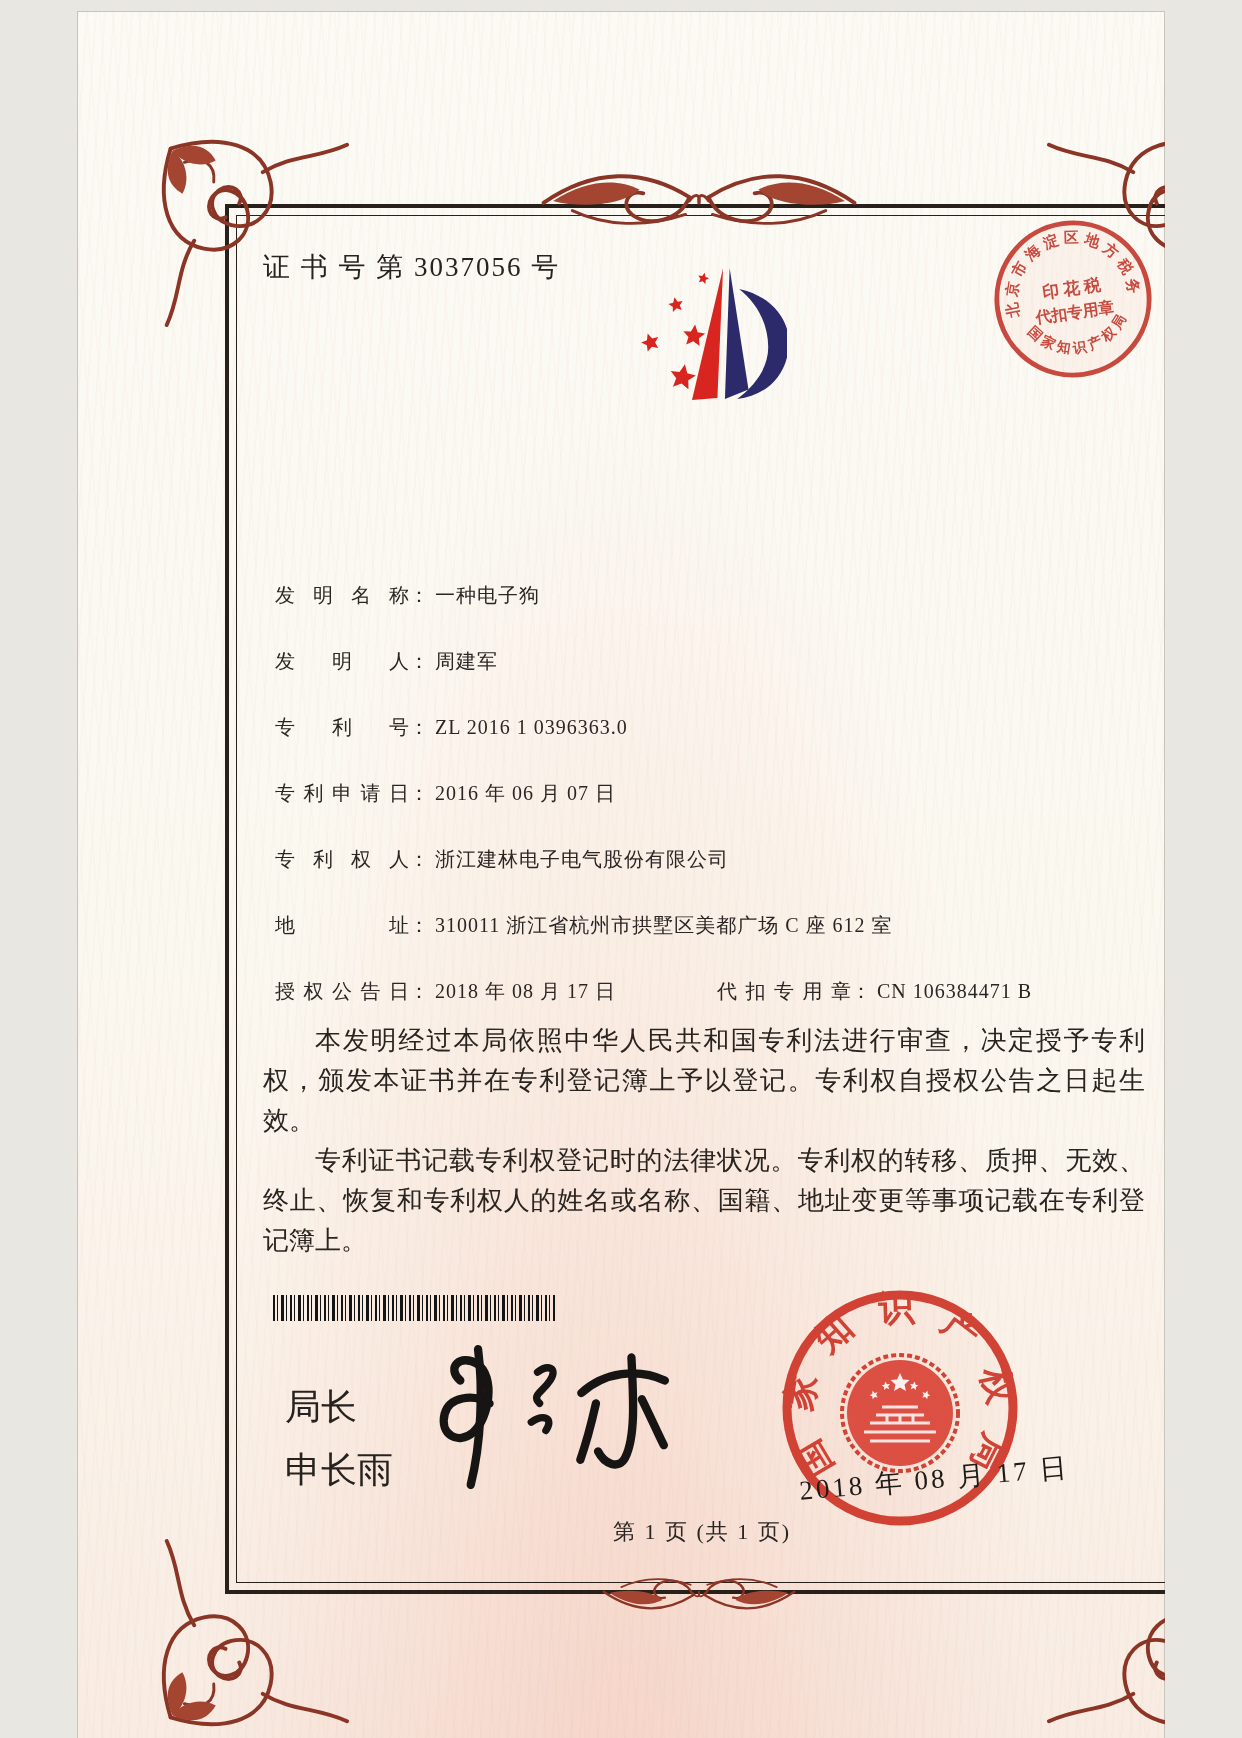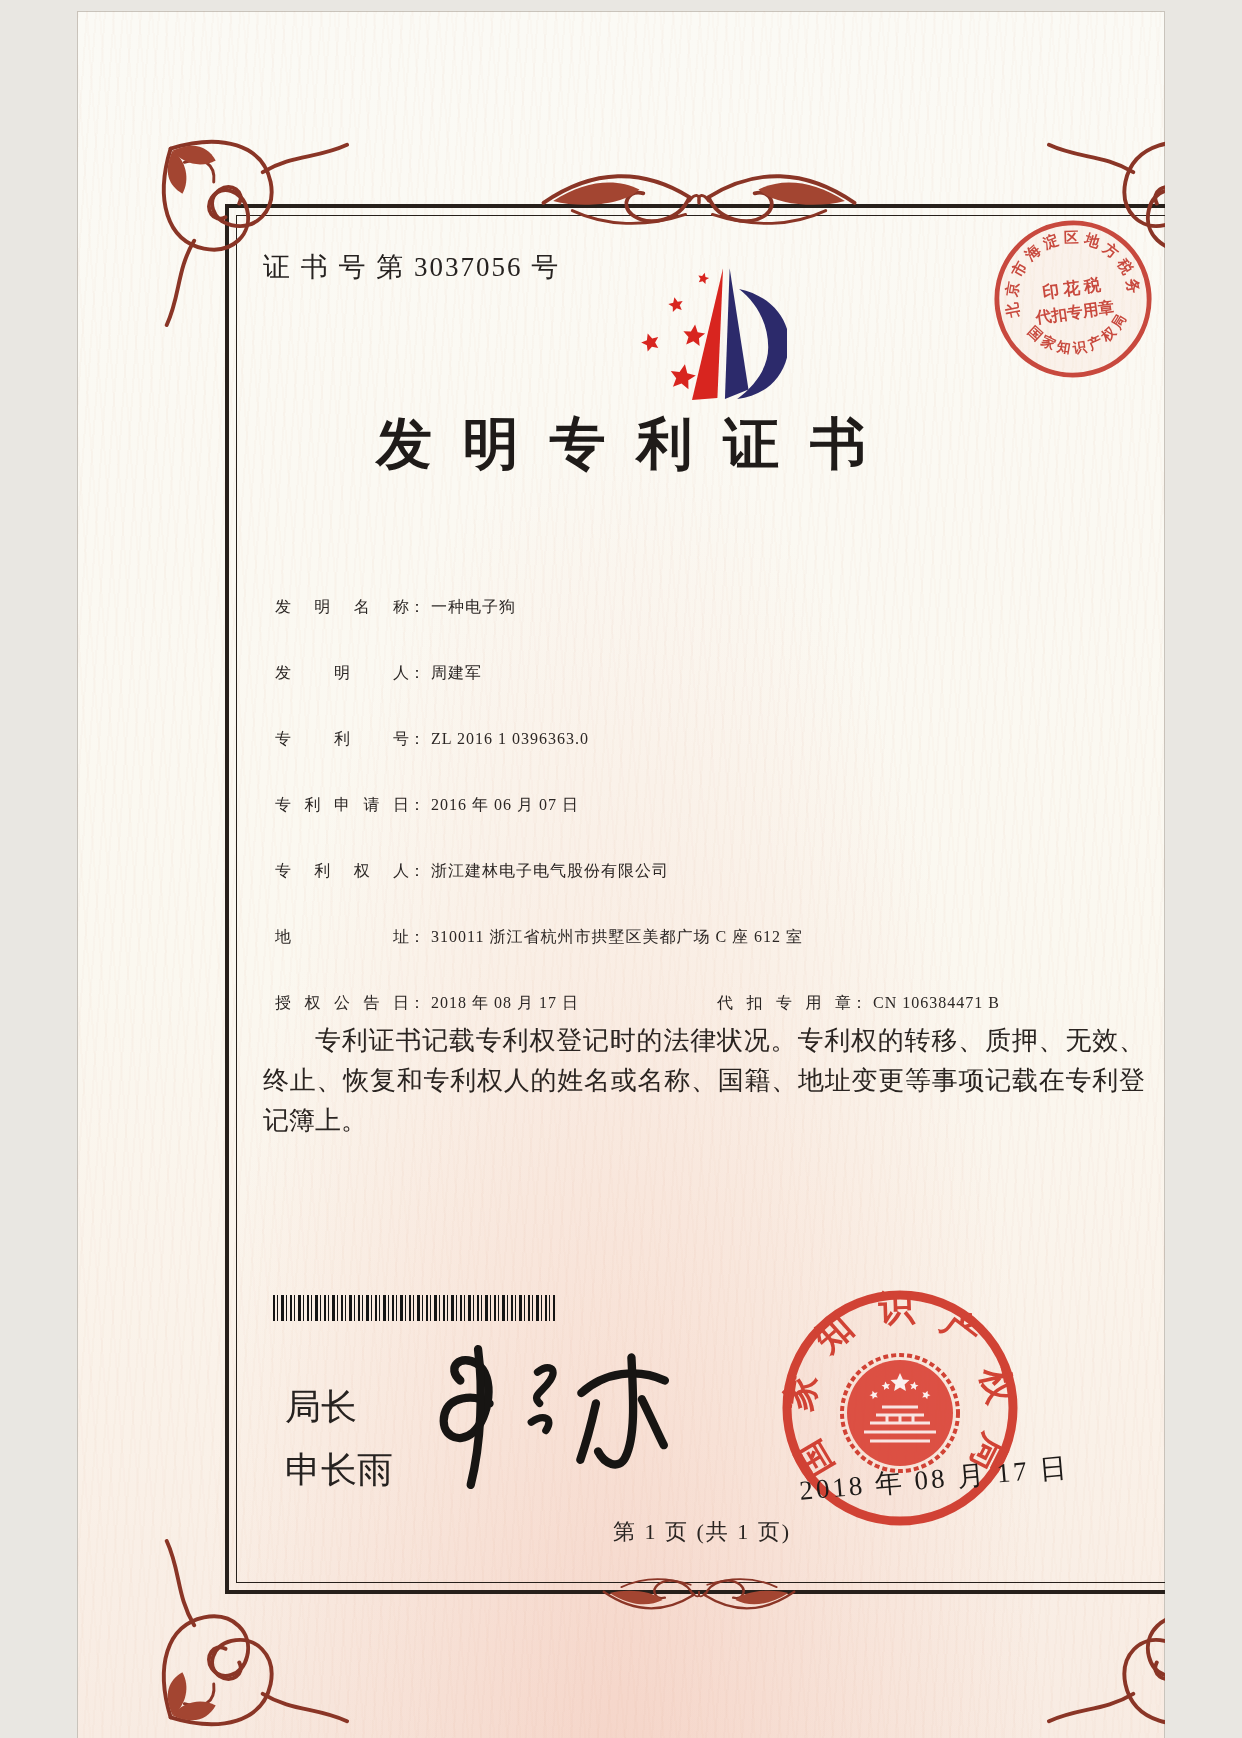--- a/index.html
+++ b/index.html
@@ -32,21 +32,21 @@
 
   .cert-no{position:absolute;left:186px;top:238px;font-size:27px;letter-spacing:2px;color:#262220;}
 
   .tax-seal{position:absolute;left:912px;top:204px;width:168px;height:168px;transform:rotate(-8deg);opacity:.92;}
 
   .logo{position:absolute;left:520px;top:244px;width:190px;height:160px;}
 
   .doc-title{position:absolute;left:0;top:396px;width:100%;text-align:center;
     font-size:56px;font-weight:600;letter-spacing:.55em;text-indent:.55em;color:#1f1b19;}
 
-  .fields{position:absolute;left:198px;top:580px;width:880px;font-size:16px;}
+  .fields{position:absolute;left:198px;top:568px;width:880px;font-size:20px;}
   .field-row{position:relative;height:32px;line-height:32px;margin-bottom:34px;white-space:nowrap;}
   .flabel{display:inline-block;width:134px;text-align:justify;text-align-last:justify;vertical-align:bottom;}
   .fcolon{display:inline-block;margin-right:6px;}
   .fvalue{letter-spacing:1px;}
   .pair2{position:absolute;left:442px;top:0;}
 
   .body-text{position:absolute;left:186px;top:1010px;width:882px;font-size:26px;line-height:40px;
     text-align:justify;color:#2a2421;}
   .body-text p{margin:0;text-indent:2em;font-family:"Liberation Serif","DejaVu Serif",serif;}
 
@@ -157,21 +157,20 @@
       <use href="#star" transform="translate(83,53) scale(0.82) rotate(-12)"></use>
       <use href="#star" transform="translate(102,86) scale(1.22) rotate(6)"></use>
       <use href="#star" transform="translate(56,93) scale(1.0) rotate(-18)"></use>
       <use href="#star" transform="translate(90,130) scale(1.42) rotate(10)"></use>
     </g>
     <polygon points="133,14 100,154 127,152" fill="#d8251f"></polygon>
     <polygon points="140,14 135,153 160,143" fill="#2c2a6b"></polygon>
     <path d="M150,36 C188,44 208,74 202,104 C197,132 176,150 148,153 C168,138 181,119 181,98 C181,71 167,49 150,36 Z" fill="#2c2a6b"></path>
   </svg>
 
-  <div class="doc-title">发明专利证书</div>
 
   <div class="fields">
     <div class="field-row">
       <span class="flabel">发明名称</span><span class="fcolon">：</span><span class="fvalue">一种电子狗</span>
     </div>
     <div class="field-row">
       <span class="flabel">发明人</span><span class="fcolon">：</span><span class="fvalue">周建军</span>
     </div>
     <div class="field-row">
       <span class="flabel">专利号</span><span class="fcolon">：</span><span class="fvalue">ZL 2016 1 0396363.0</span>
@@ -187,20 +186,21 @@
     </div>
     <div class="field-row">
       <span class="flabel">授权公告日</span><span class="fcolon">：</span><span class="fvalue">2018 年 08 月 17 日</span>
       <span class="pair2">
         <span class="flabel">代扣专用章</span><span class="fcolon">：</span><span class="fvalue">CN 106384471 B</span>
       </span>
     </div>
   </div>
 
   <div class="body-text">
+    <p>本发明经过本局依照中华人民共和国专利法进行审查，决定授予专利权，颁发本证书并在专利登记簿上予以登记。专利权自授权公告之日起生效。</p>
     <p>专利证书记载专利权登记时的法律状况。专利权的转移、质押、无效、终止、恢复和专利权人的姓名或名称、国籍、地址变更等事项记载在专利登记簿上。</p>
   </div>
 
   <div class="barcode"></div>
 
   <div class="signatory">
     <div class="title">局长</div>
     <div class="name">申长雨</div>
   </div>
 

